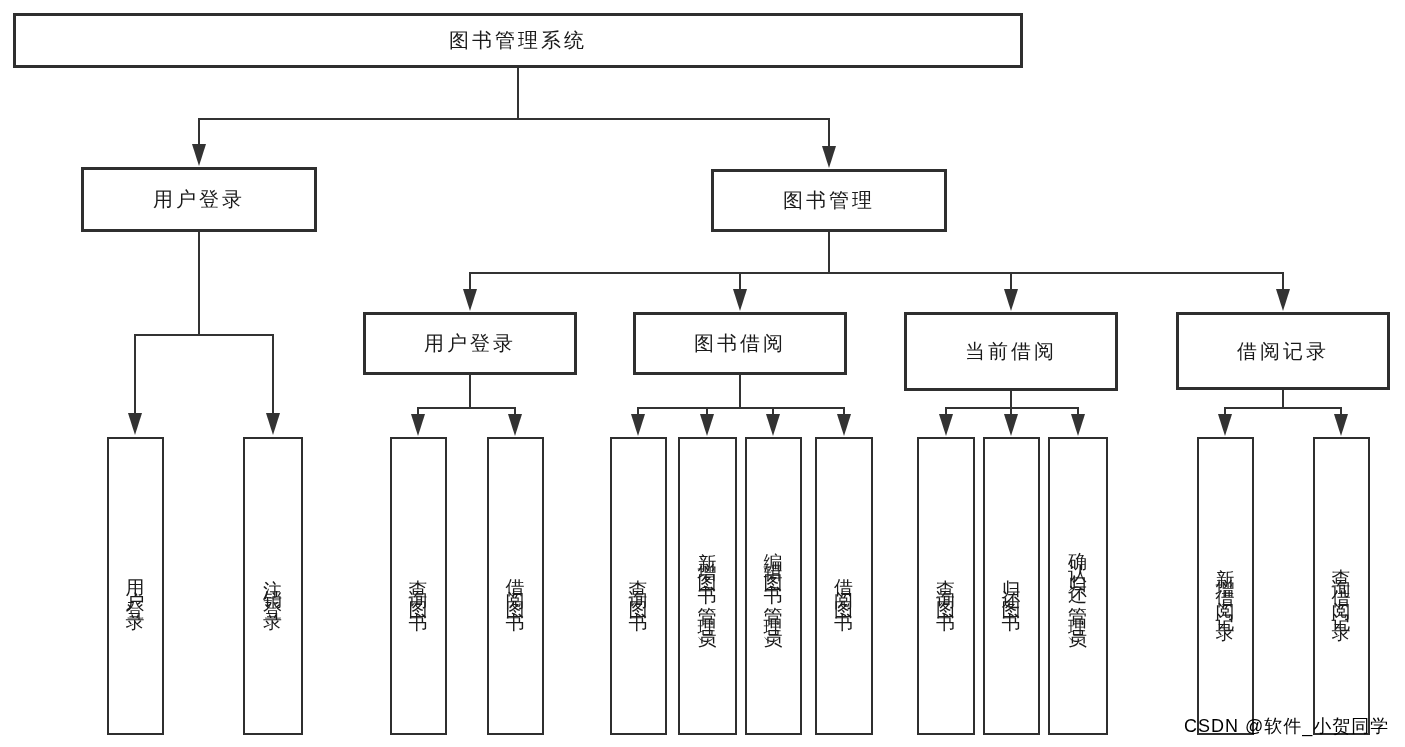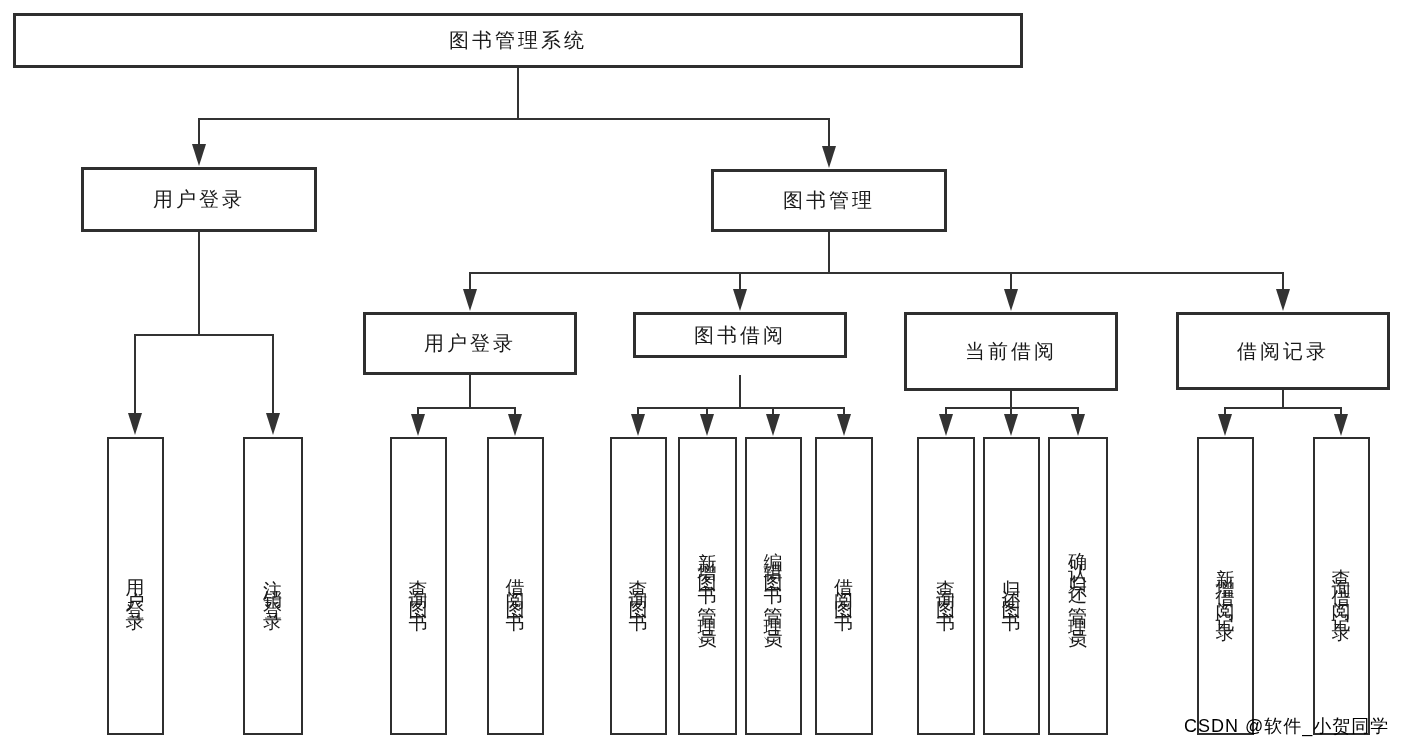--- a/index.html
+++ b/index.html
@@ -98,21 +98,21 @@
       <polygon points="1334,414 1348,414 1341,436"></polygon>
     </g>
   </svg>
 
   <div class="box hbox" style="left:13px;top:13px;width:1010px;height:55px;">图书管理系统</div>
 
   <div class="box hbox" style="left:81px;top:167px;width:236px;height:65px;">用户登录</div>
   <div class="box hbox" style="left:711px;top:169px;width:236px;height:63px;">图书管理</div>
 
   <div class="box hbox" style="left:363px;top:312px;width:214px;height:63px;">用户登录</div>
-  <div class="box hbox" style="left:633px;top:312px;width:214px;height:46px;">图书借阅</div>
+  <div class="box hbox" style="left:633px;top:312px;width:214px;height:63px;">图书借阅</div>
   <div class="box hbox" style="left:904px;top:312px;width:214px;height:79px;">当前借阅</div>
   <div class="box hbox" style="left:1176px;top:312px;width:214px;height:78px;">借阅记录</div>
 
   <div class="box vbox" style="left:107px;top:437px;width:57px;height:298px;">用户登录</div>
   <div class="box vbox" style="left:243px;top:437px;width:60px;height:298px;">注销登录</div>
 
   <div class="box vbox" style="left:390px;top:437px;width:57px;height:298px;">查询图书</div>
   <div class="box vbox" style="left:487px;top:437px;width:57px;height:298px;">借阅图书</div>
 
   <div class="box vbox" style="left:610px;top:437px;width:57px;height:298px;">查询图书</div>

